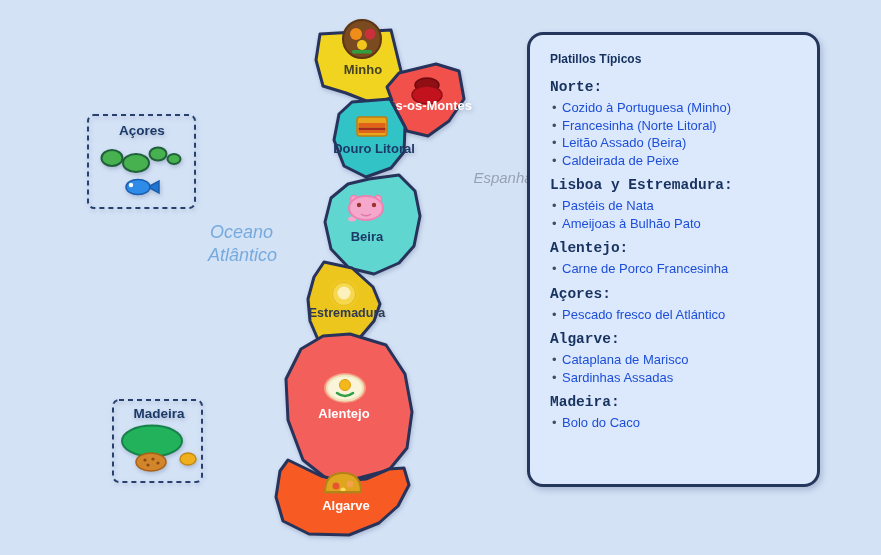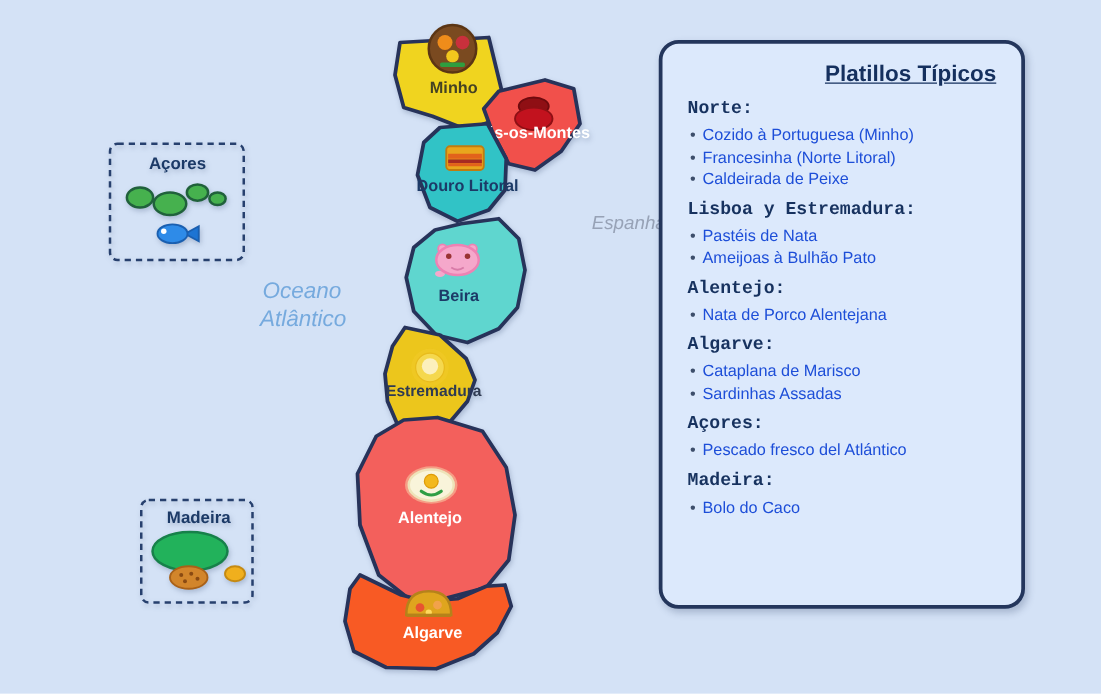--- a/index.html
+++ b/index.html
@@ -23,22 +23,22 @@
   .map-group{filter:drop-shadow(1px 2px 2px rgba(40,60,100,0.25));}
 
   .panel{
     position:absolute;left:527px;top:32px;width:293px;height:455px;
     box-sizing:border-box;
     background:#dce9fc;border:3px solid #24365c;border-radius:16px;
     padding:12px 20px 6px 20px;overflow:hidden;
     box-shadow:2px 3px 6px rgba(40,60,100,0.25);
   }
   .panel h2{
-    margin:0 0 6px 0;text-align:right;font-size:18px;line-height:24px;
-    color:#15305e;font-weight:bold;text-decoration:underline;
+    margin:0 0 6px 0;text-align:left;font-size:12px;line-height:24px;
+    color:#15305e;font-weight:bold;
   }
   .panel h3{
     margin:7px 0 3px 0;font-size:14.5px;line-height:18px;
     color:#17325f;font-weight:bold;font-family:Liberation Mono, monospace;
   }
   .panel ul{margin:0;padding:0;list-style:none;}
   .panel li{
     font-size:13px;line-height:17.5px;color:#1d4ed8;
     padding-left:12px;position:relative;
   }
@@ -175,55 +175,56 @@
     <section>
       <h3>Norte:</h3>
       <ul>
         <li>Cozido à Portuguesa (Minho)</li>
         <li>Francesinha (Norte Litoral)</li>
       </ul>
     </section>
 
     <section>
       <ul>
+        <li>Leitão Assado (Beira)</li>
         <li>Caldeirada de Peixe</li>
       </ul>
     </section>
 
     <section>
       <h3>Lisboa y Estremadura:</h3>
       <ul>
         <li>Pastéis de Nata</li>
         <li>Ameijoas à Bulhão Pato</li>
       </ul>
     </section>
 
     <section>
       <h3>Alentejo:</h3>
       <ul>
-        <li>Nata de Porco Alentejana</li>
+        <li>Carne de Porco Francesinha</li>
+      </ul>
+    </section>
+
+    <section>
+      <h3>Açores:</h3>
+      <ul>
+        <li>Pescado fresco del Atlántico</li>
       </ul>
     </section>
 
     <section>
       <h3>Algarve:</h3>
       <ul>
         <li>Cataplana de Marisco</li>
         <li>Sardinhas Assadas</li>
       </ul>
     </section>
 
     <section>
-      <h3>Açores:</h3>
-      <ul>
-        <li>Pescado fresco del Atlántico</li>
-      </ul>
-    </section>
-
-    <section>
       <h3>Madeira:</h3>
       <ul>
         <li>Bolo do Caco</li>
       </ul>
     </section>
   </aside>
 
 </div>
 
 </body></html>

